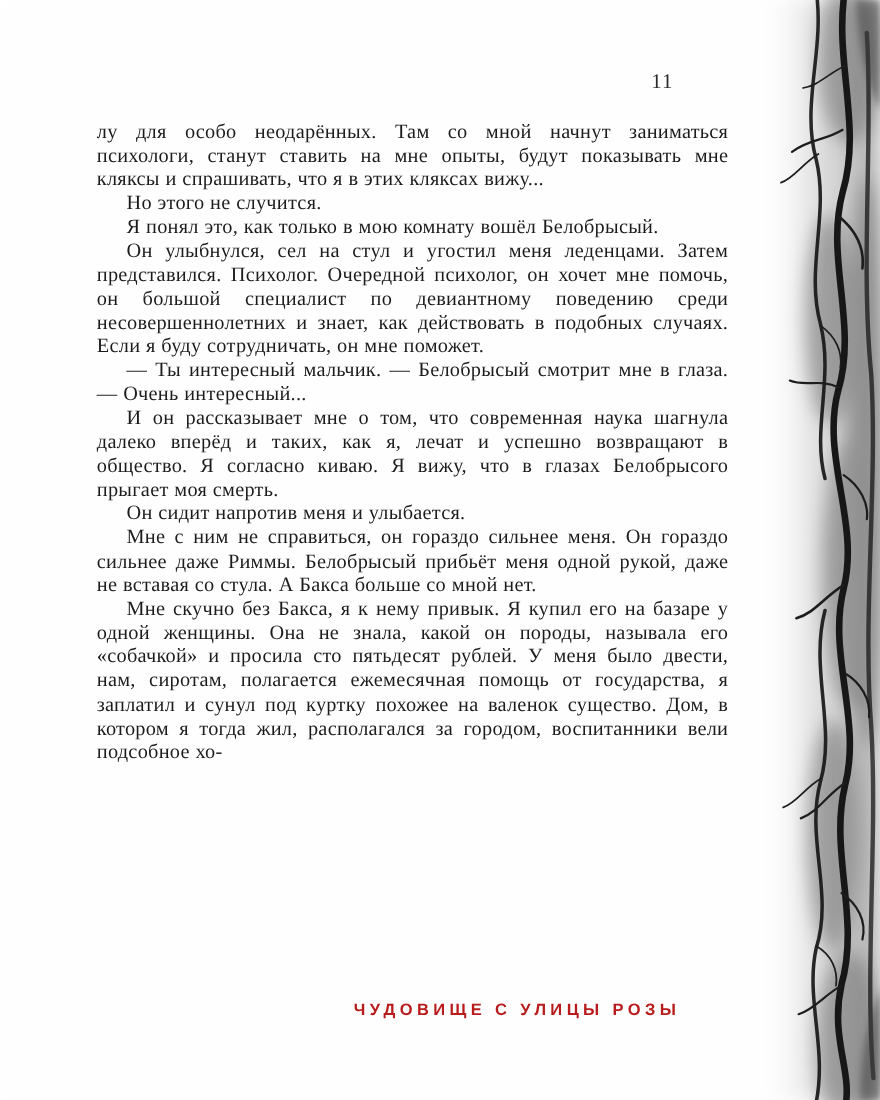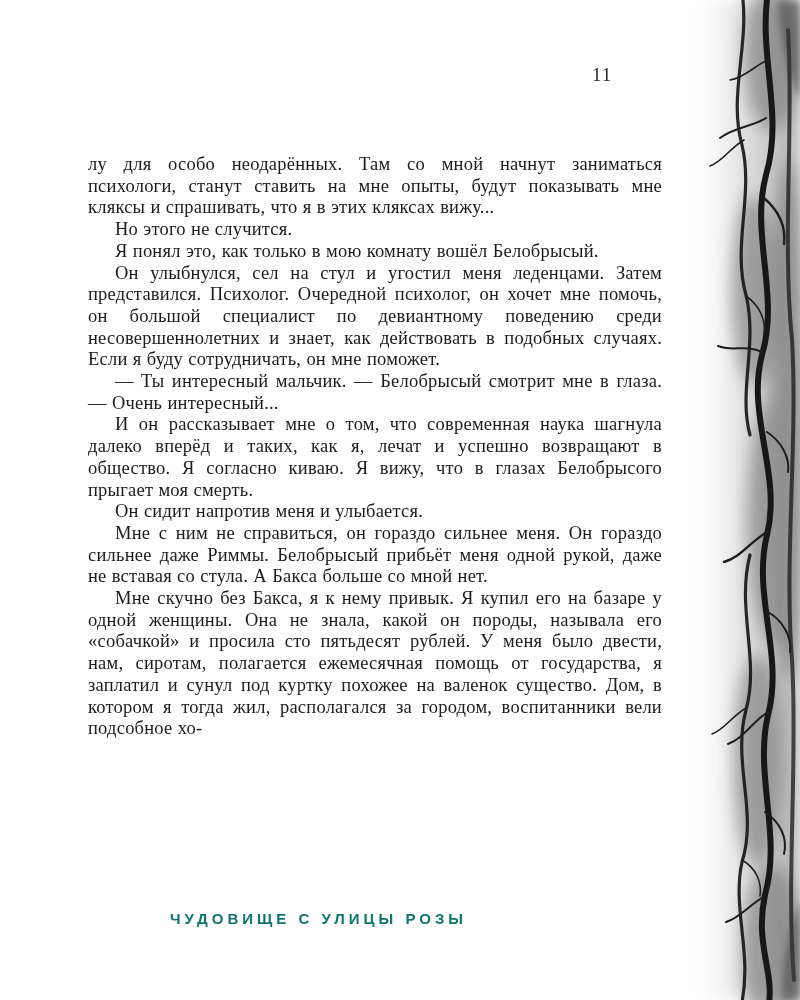--- a/index.html
+++ b/index.html
@@ -23,41 +23,41 @@
     font-size: 19px;
     letter-spacing: 1px;
     color: #2b2b2b;
   }
   .text-block {
     position: absolute;
     top: 110px;
     left: 88px;
     width: 574px;
     color: #1c1c1c;
-    margin-top: 44px;
   }
   .para {
     margin: 0;
     font-size: 18.5px;
     line-height: 21.7px;
     text-align: justify;
     letter-spacing: 0.012em;
     word-spacing: 0.02em;
   }
   .para.indent { text-indent: 27px; }
   .running-footer {
     position: absolute;
     top: 910px;
     left: 170px;
     width: 600px;
+    text-align: center;
     font-family: "Liberation Sans", sans-serif;
     font-size: 15px;
     font-weight: 700;
     letter-spacing: 4px;
-    color: #0f766e;
+    color: #b91c1c;
   }
   .art {
     position: absolute;
     top: 0;
     right: 0;
     display: block;
   }
 </style>
 </head>
 <body>

